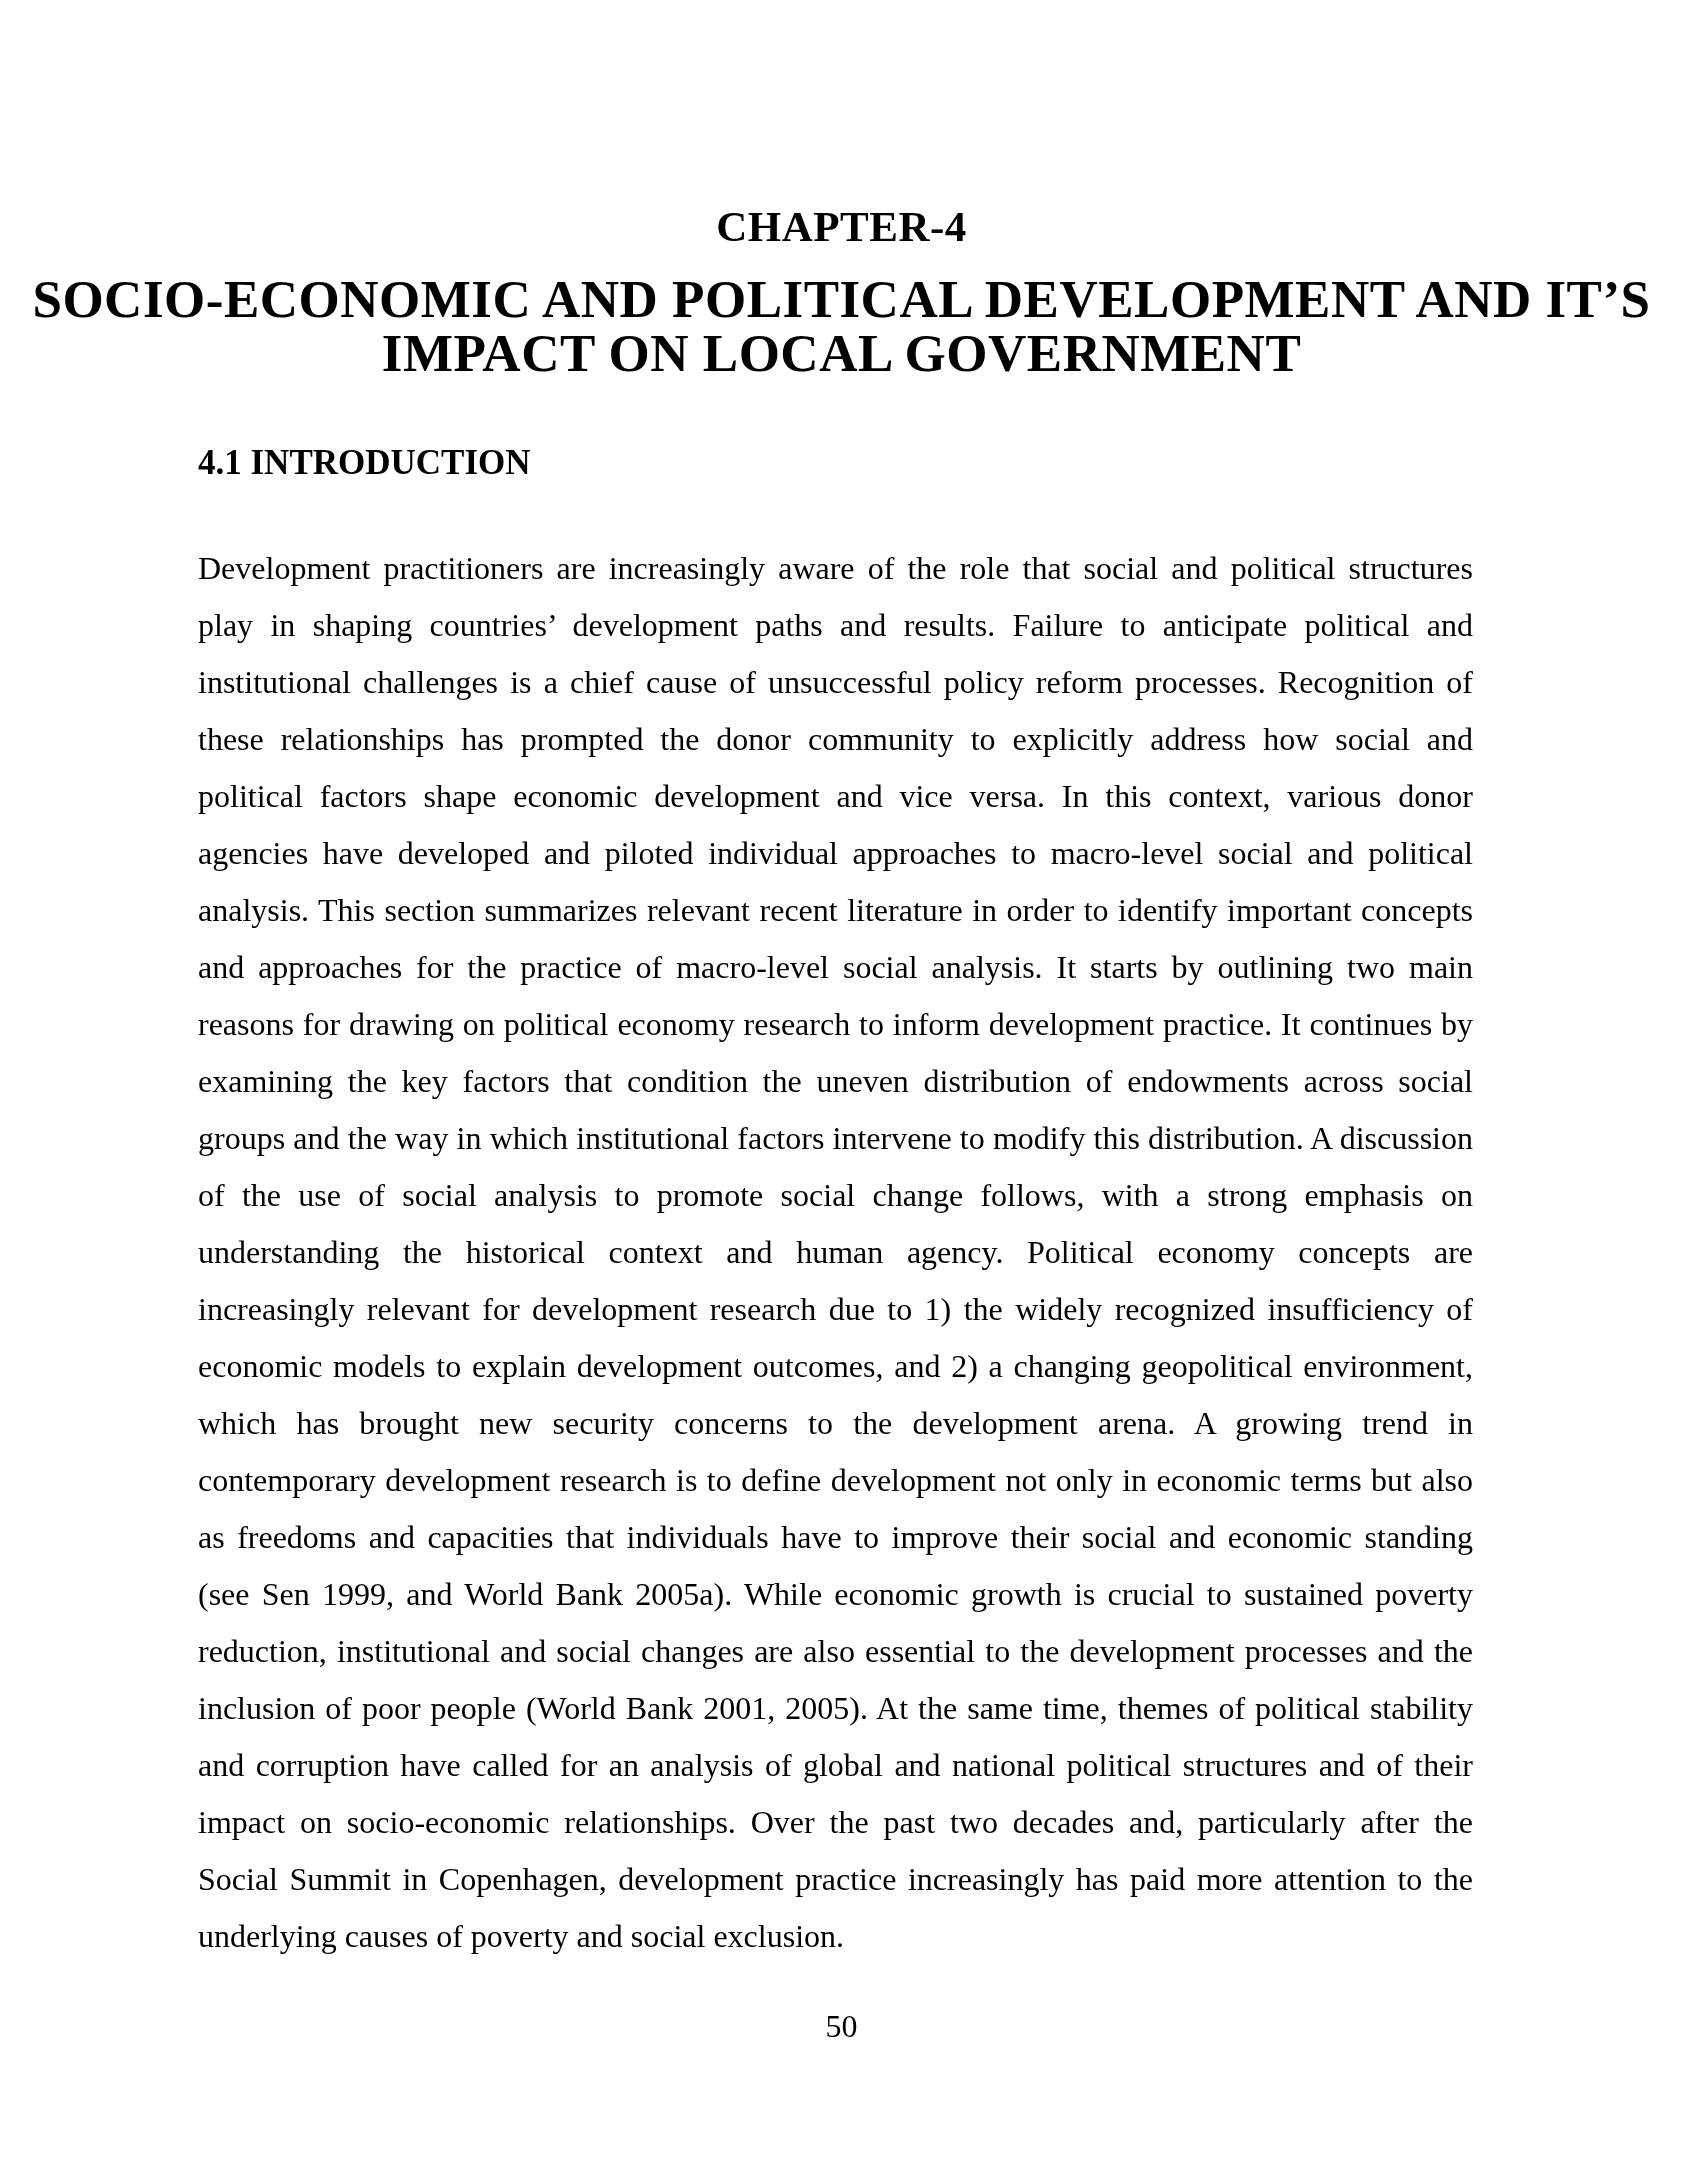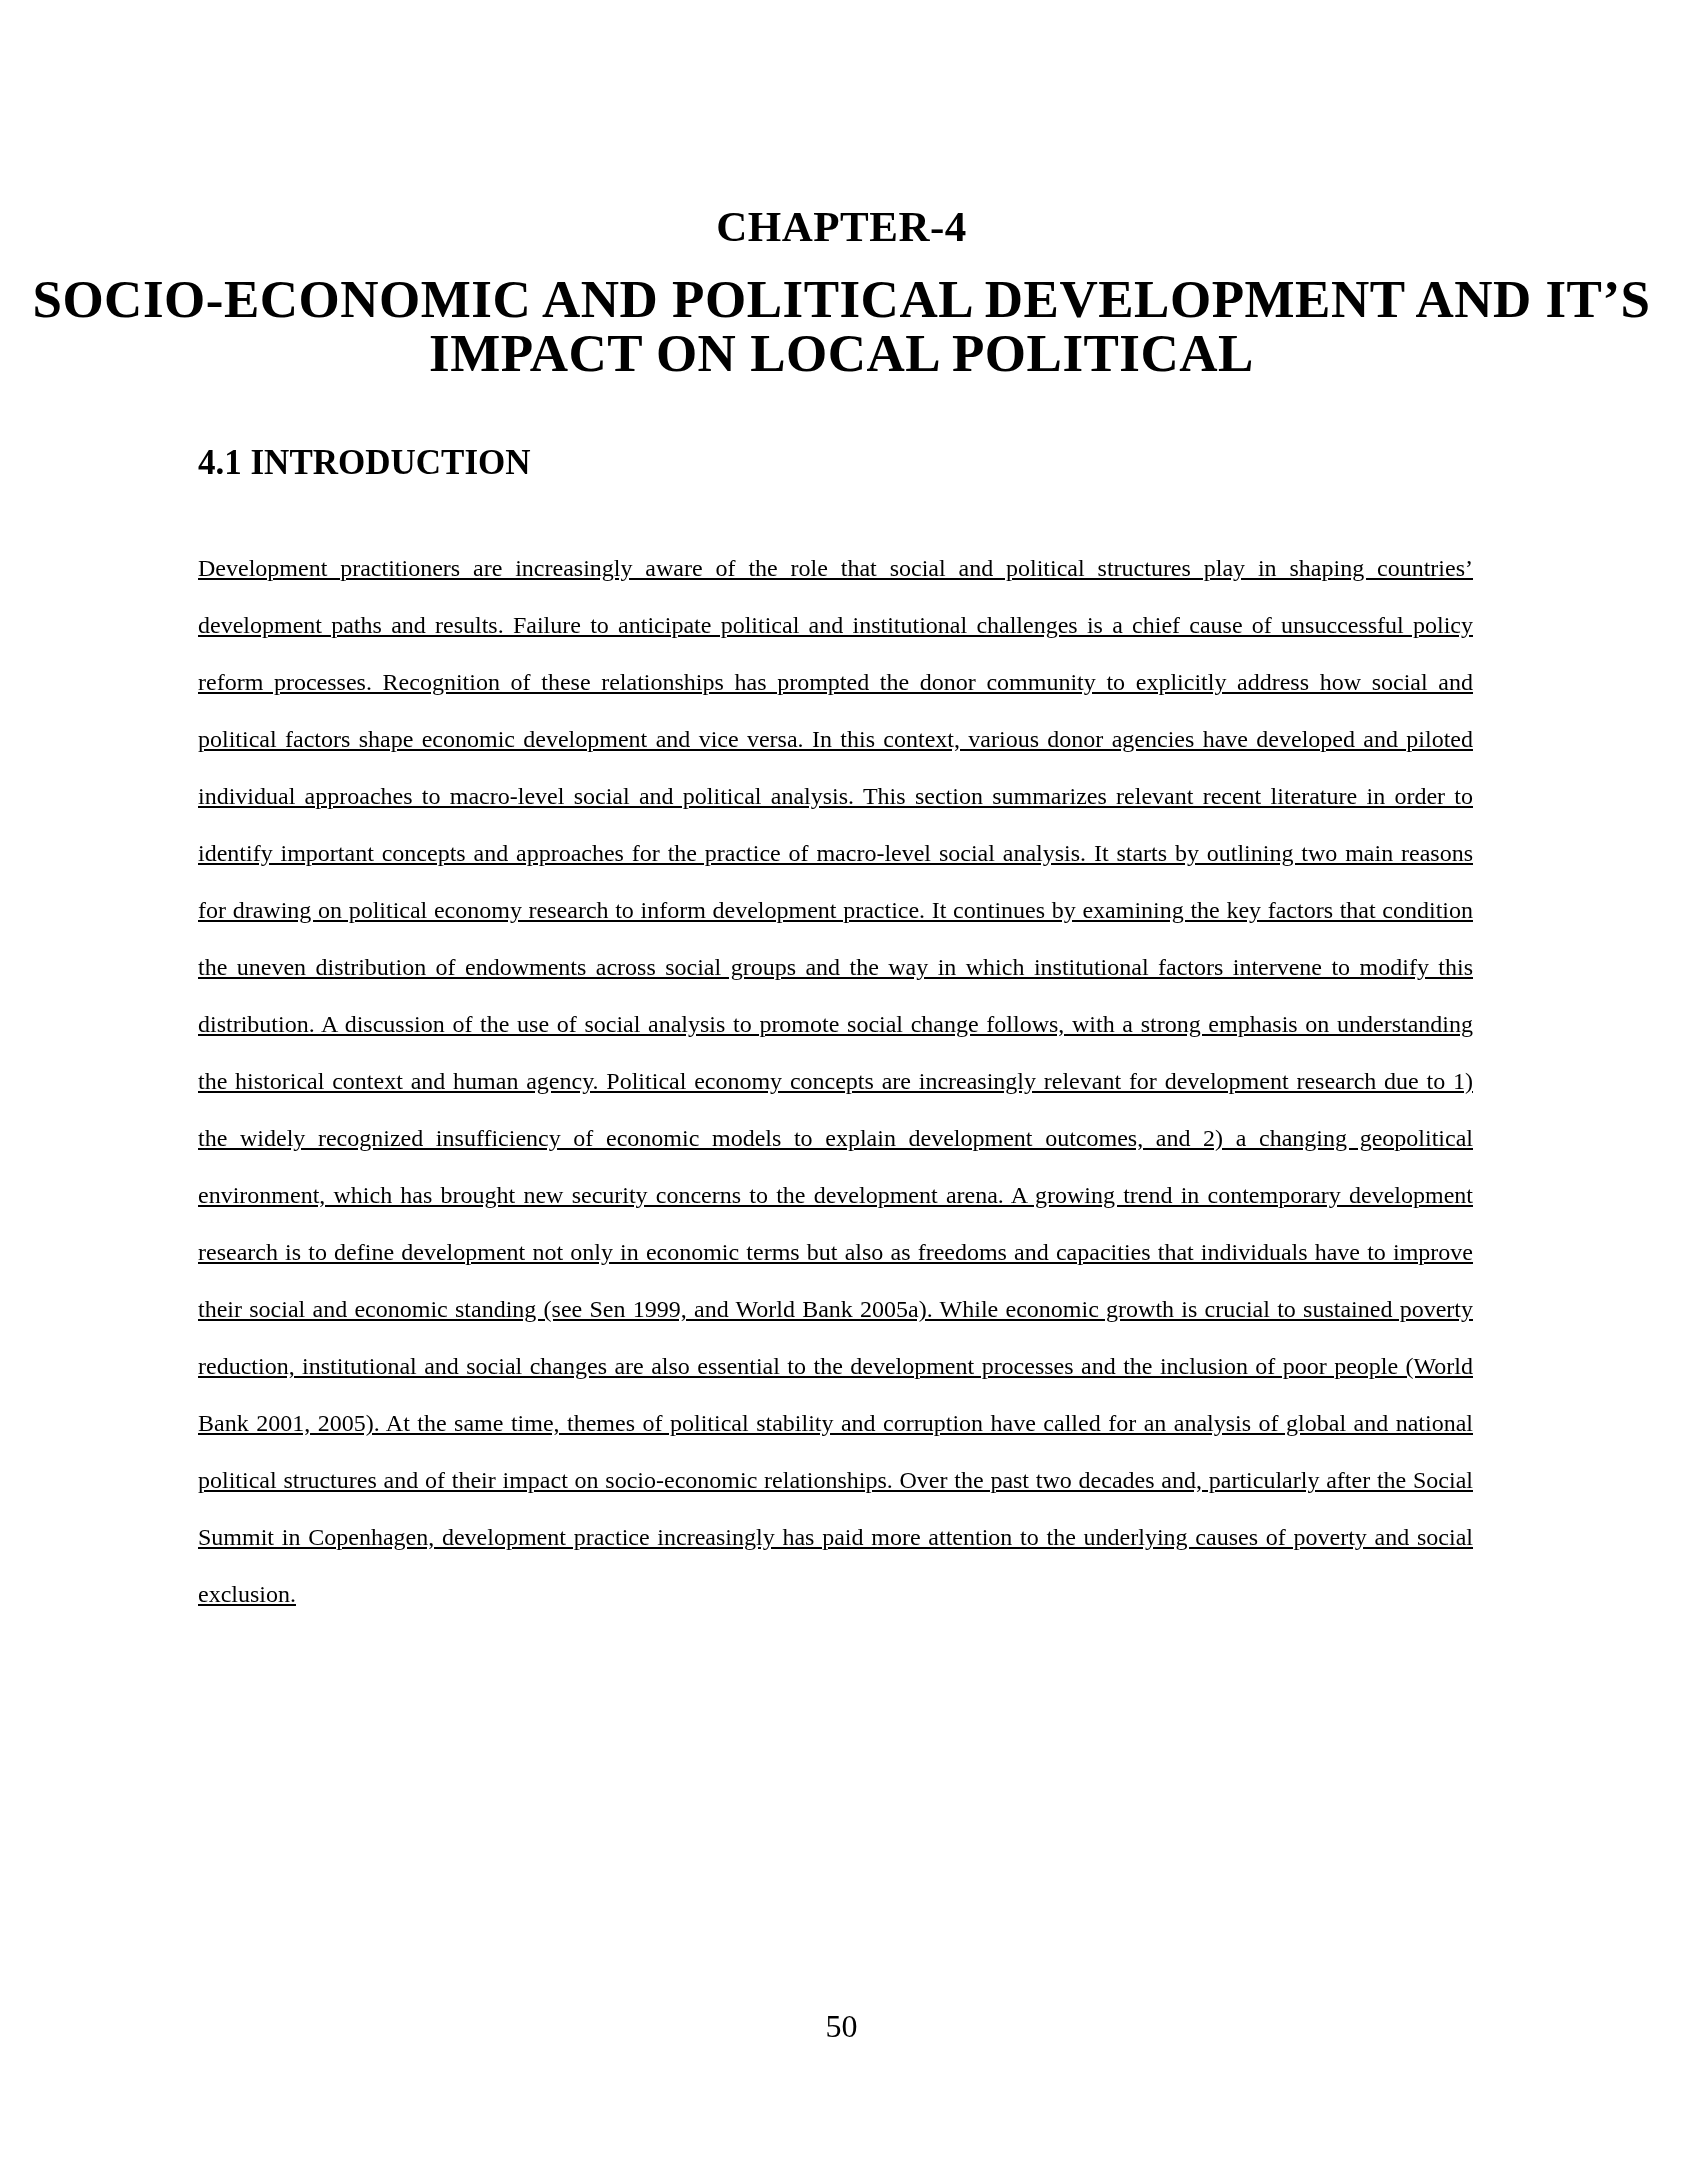--- a/index.html
+++ b/index.html
@@ -46,46 +46,45 @@
     text-align: left;
     font-size: 35px;
     font-weight: bold;
     line-height: 50px;
   }
   .body-paragraph {
     position: absolute;
     top: 540px;
     left: 198px;
     width: 1275px;
-    font-size: 24px;
+    font-size: 32px;
     line-height: 57px;
     text-align: justify;
     text-justify: inter-word;
-    text-decoration: underline;
   }
   .page-number {
     position: absolute;
     top: 2001px;
     left: 0;
     width: 1683px;
     text-align: center;
     font-size: 32px;
     line-height: 50px;
   }
 </style>
 </head>
 <body>
 
 <div class="page">
 
   <div class="chapter-heading">CHAPTER-4</div>
 
   <div class="document-title">
     <div>SOCIO-ECONOMIC AND POLITICAL DEVELOPMENT AND IT’S</div>
-    <div>IMPACT ON LOCAL POLITICAL</div>
+    <div>IMPACT ON LOCAL GOVERNMENT</div>
   </div>
 
   <div class="section-heading">4.1 INTRODUCTION</div>
 
   <div class="body-paragraph">Development practitioners are increasingly aware of the role that social and political structures play in shaping countries’ development paths and results. Failure to anticipate political and institutional challenges is a chief cause of unsuccessful policy reform processes. Recognition of these relationships has prompted the donor community to explicitly address how social and political factors shape economic development and vice versa. In this context, various donor agencies have developed and piloted individual approaches to macro-level social and political analysis. This section summarizes relevant recent literature in order to identify important concepts and approaches for the practice of macro-level social analysis. It starts by outlining two main reasons for drawing on political economy research to inform development practice. It continues by examining the key factors that condition the uneven distribution of endowments across social groups and the way in which institutional factors intervene to modify this distribution. A discussion of the use of social analysis to promote social change follows, with a strong emphasis on understanding the historical context and human agency. Political economy concepts are increasingly relevant for development research due to 1) the widely recognized insufficiency of economic models to explain development outcomes, and 2) a changing geopolitical environment, which has brought new security concerns to the development arena. A growing trend in contemporary development research is to define development not only in economic terms but also as freedoms and capacities that individuals have to improve their social and economic standing (see Sen 1999, and World Bank 2005a). While economic growth is crucial to sustained poverty reduction, institutional and social changes are also essential to the development processes and the inclusion of poor people (World Bank 2001, 2005). At the same time, themes of political stability and corruption have called for an analysis of global and national political structures and of their impact on socio-economic relationships. Over the past two decades and, particularly after the Social Summit in Copenhagen, development practice increasingly has paid more attention to the underlying causes of poverty and social exclusion.</div>
 
   <div class="page-number">50</div>
 
 </div>
 

